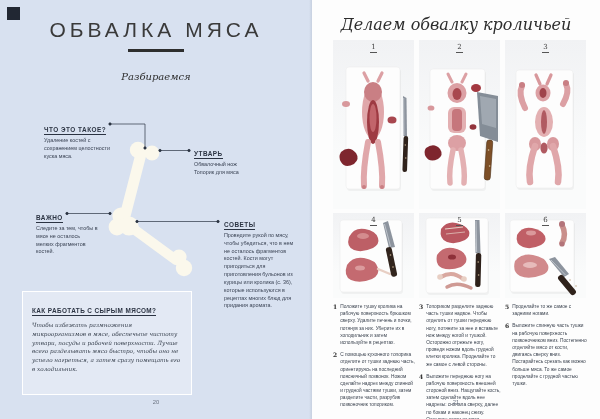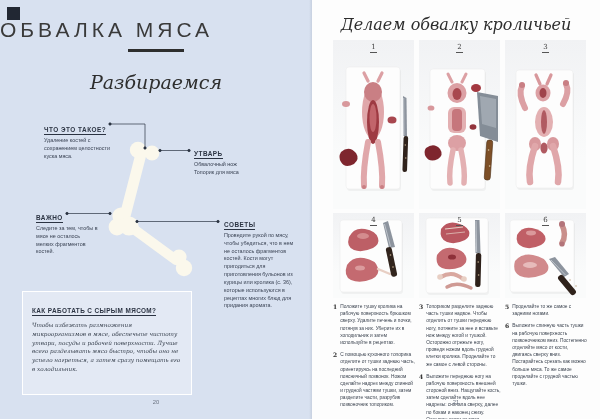--- a/index.html
+++ b/index.html
@@ -1,23 +1,23 @@
 <!DOCTYPE html>
 <html><head>
 <meta charset="utf-8">
 <style>
   html,body{margin:0;padding:0;background:#ffffff;}
   .spread{position:relative;width:600px;height:419px;overflow:hidden;font-family:"Liberation Sans",sans-serif;background:#fff;}
 
   
   .left-page{position:absolute;left:0;top:0;width:312px;height:419px;background:#d8e1f0;}
   .corner-square{position:absolute;left:7px;top:7px;width:13px;height:13px;background:#212733;}
-  .lp-title{position:absolute;top:18px;left:0;width:312px;font-size:21px;letter-spacing:4px;color:#3a3a3a;font-weight:400;}
+  .lp-title{position:absolute;top:18px;left:0;width:312px;text-align:center;font-size:21px;letter-spacing:4px;color:#3a3a3a;font-weight:400;}
   .lp-divider{position:absolute;top:49px;left:50%;transform:translateX(-50%);width:56px;height:3px;background:#2e2e2e;}
-  .lp-subtitle{position:absolute;top:71px;left:0;width:312px;text-align:center;font-family:"DejaVu Serif",serif;font-style:italic;font-size:19px;color:#2e2e2e;}
+  .lp-subtitle{position:absolute;top:71px;left:0;width:312px;text-align:center;font-family:"DejaVu Serif",serif;font-style:italic;font-size:10px;color:#2e2e2e;}
 
   .ann{position:absolute;color:#323b4a;}
   .ann-heading{display:inline-block;font-size:6.4px;font-weight:700;letter-spacing:0.5px;color:#2b3342;border-bottom:0.8px solid #2b3342;padding-bottom:1px;margin-bottom:2px;}
   .ann-text{font-size:5.4px;line-height:1.45;color:#3a4354;}
   .ann-what{left:44px;top:118px;width:76px;}
   .ann-tools{left:194px;top:142px;width:72px;}
   .ann-important{left:36px;top:206px;width:62px;}
   .ann-tips{left:224px;top:213px;width:74px;}
 
   .diagram-svg{position:absolute;left:0;top:0;width:312px;height:300px;pointer-events:none;}

